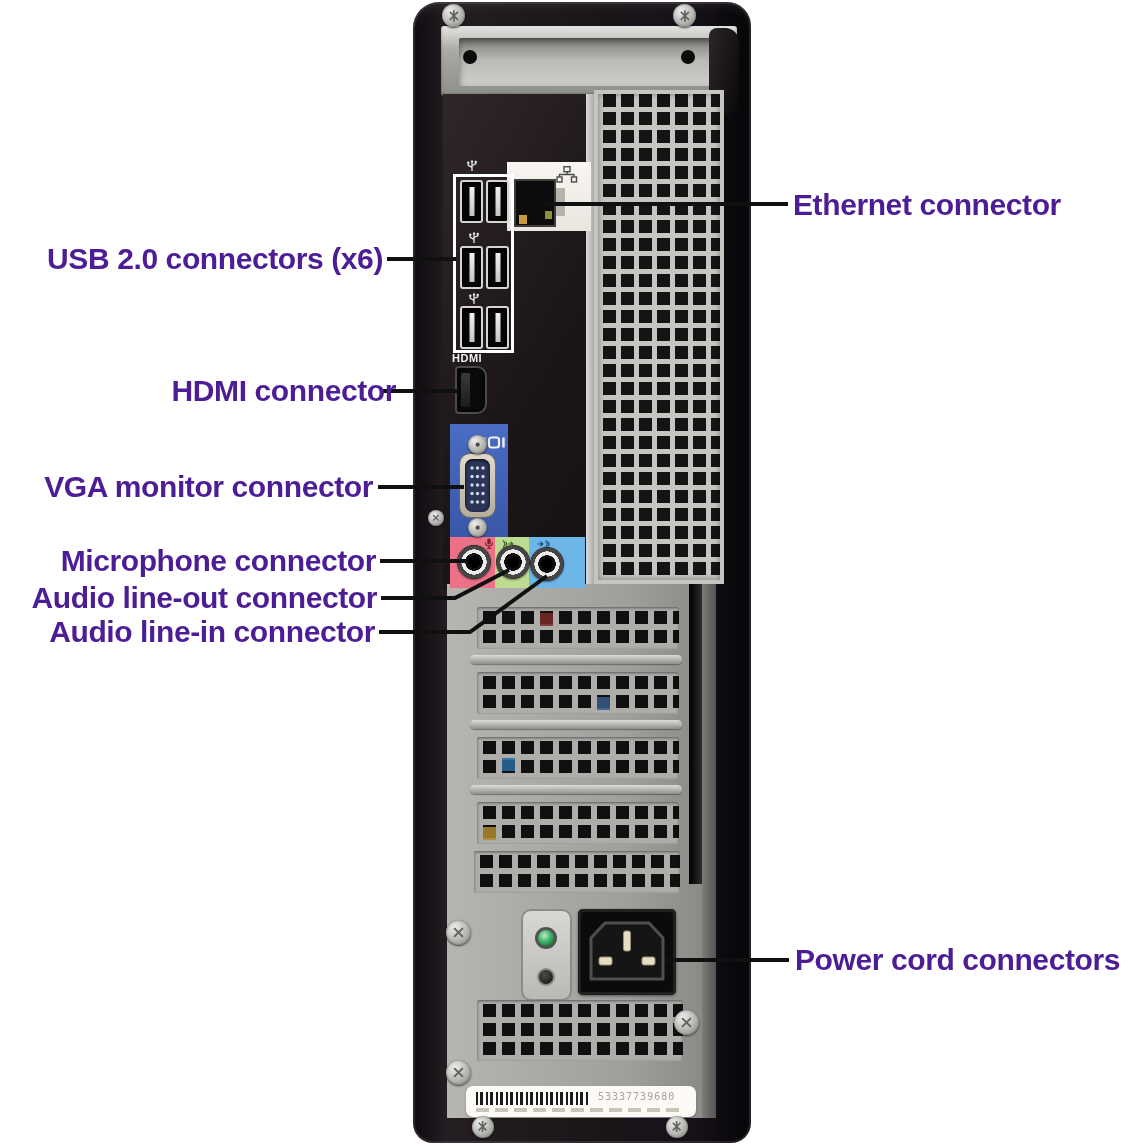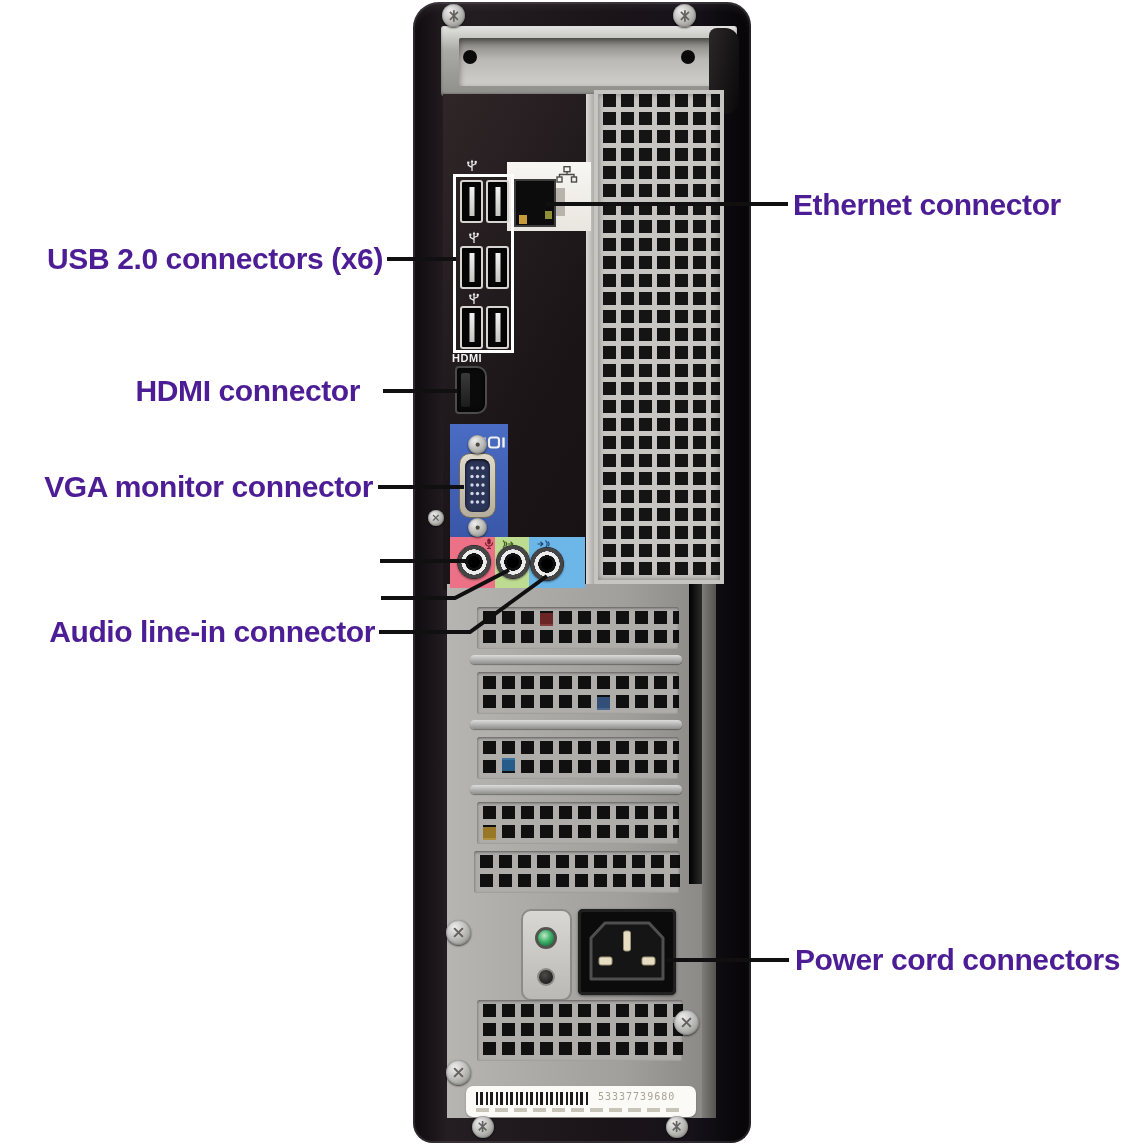--- a/index.html
+++ b/index.html
@@ -286,18 +286,20 @@
     <polyline points="383,391 458,391"></polyline>
     <polyline points="378,487 464,487"></polyline>
     <polyline points="380,561 466,561"></polyline>
     <polyline points="381,598 455,598 509,570"></polyline>
     <polyline points="379,632 470,632 547,576"></polyline>
     <polyline points="789,960 666,960"></polyline>
   </svg>
 
   <div class="label" style="left:793px;top:187px;">Ethernet connector</div>
   <div class="label right-align" style="right:749px;top:241px;text-align:right;">USB 2.0 connectors (x6)</div>
-  <div class="label right-align" style="right:772px;top:373px;">HDMI connector</div>
+  <div class="label right-align" style="right:736px;top:373px;">HDMI connector</div>
   <div class="label right-align" style="right:759px;top:469px;">VGA monitor connector</div>
+  <div class="label right-align" style="right:756px;top:543px;">Microphone connector</div>
+  <div class="label right-align" style="right:755px;top:580px;">Audio line-out connector</div>
   <div class="label right-align" style="right:757px;top:614px;">Audio line-in connector</div>
   <div class="label" style="left:795px;top:942px;">Power cord connectors</div>
 
 </div>
 
 </body></html>

